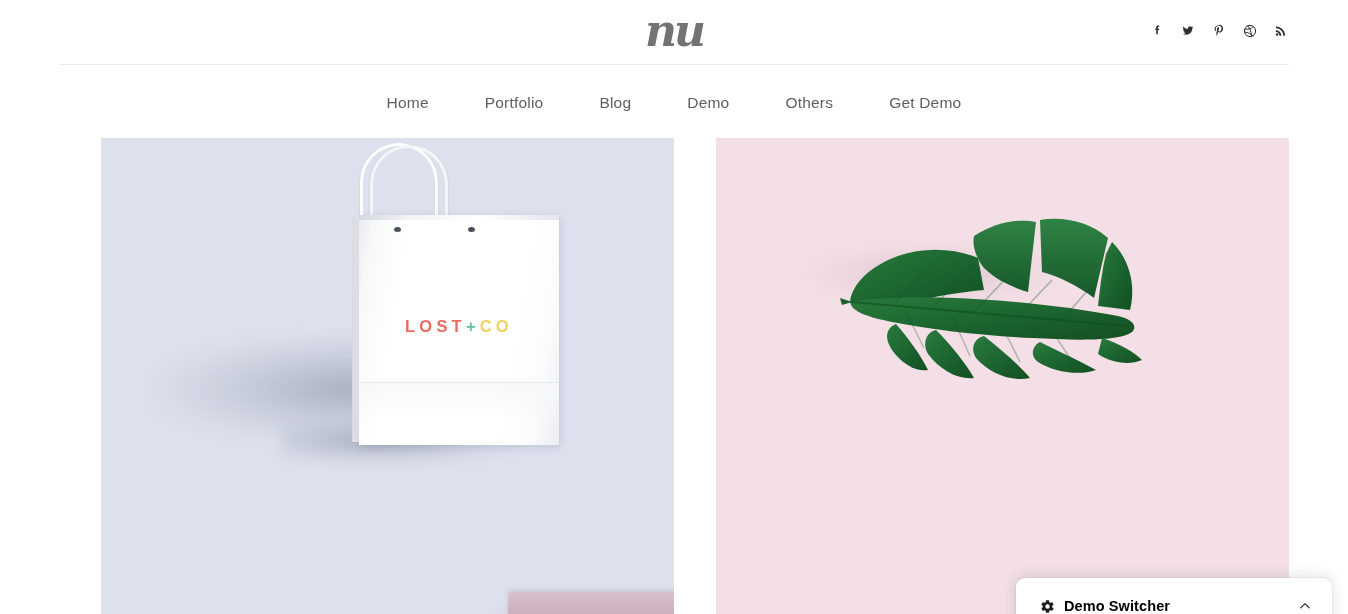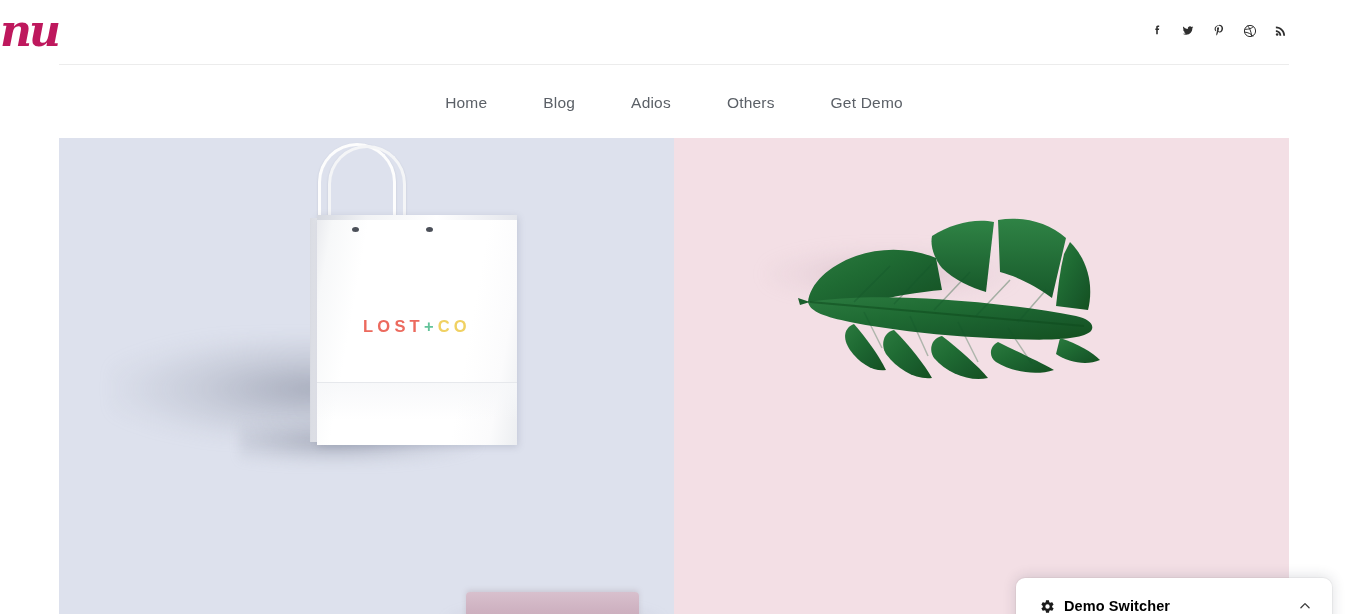--- a/index.html
+++ b/index.html
@@ -24,27 +24,27 @@
     position: absolute;
     top: 0; left: 0;
     width: 1348px;
     height: 62px;
   }
 
   .brand-logo {
     position: absolute;
     left: 0; right: 0;
     top: 4px;
-    text-align: left;
+    text-align: center;
     font-family: "DejaVu Serif", serif;
     font-size: 44px;
     font-weight: 700;
     font-style: italic;
     letter-spacing: -3px;
-    color: #be185d;
+    color: #737373;
     line-height: 54px;
     user-select: none;
   }
 
   .social-row {
     position: absolute;
     right: 59px;
     top: 19px;
     display: flex;
     align-items: center;
@@ -99,20 +99,21 @@
     width: 1230px;
     height: 476px;
     display: flex;
     overflow: hidden;
   }
 
   .hero-panel {
     position: relative;
     height: 100%;
     overflow: hidden;
+    margin-left: 42px;
   }
   .hero-left  { width: 615px; }
   .hero-right { width: 615px; }
 
   
   .bag-shadow {
     position: absolute;
     left: 50px;
     top: 196px;
     width: 290px;
@@ -339,22 +340,23 @@
           <path d="M4.3 5.2v2.7c6.1 0 11.1 5 11.1 11.1h2.7c0-7.6-6.2-13.8-13.8-13.8z"></path>
         </svg>
       </span>
     </div>
 
     <div class="header-rule"></div>
   </div>
 
   <nav class="mainnav">
     <a>Home</a>
+    <a>Portfolio</a>
     <a>Blog</a>
-    <a>Adios</a>
+    <a>Demo</a>
     <a>Others</a>
     <a>Get Demo</a>
   </nav>
 
   <section class="hero">
 
     <div class="hero-panel hero-left" id="heroLeft" style="background: rgb(221, 225, 237);">
 
       <div class="bag-shadow"></div>
       <div class="bag-shadow2"></div>

